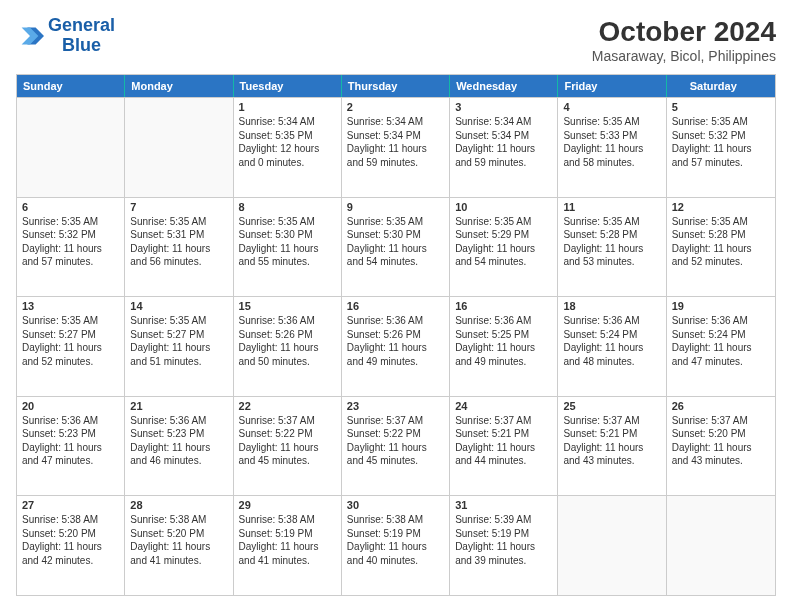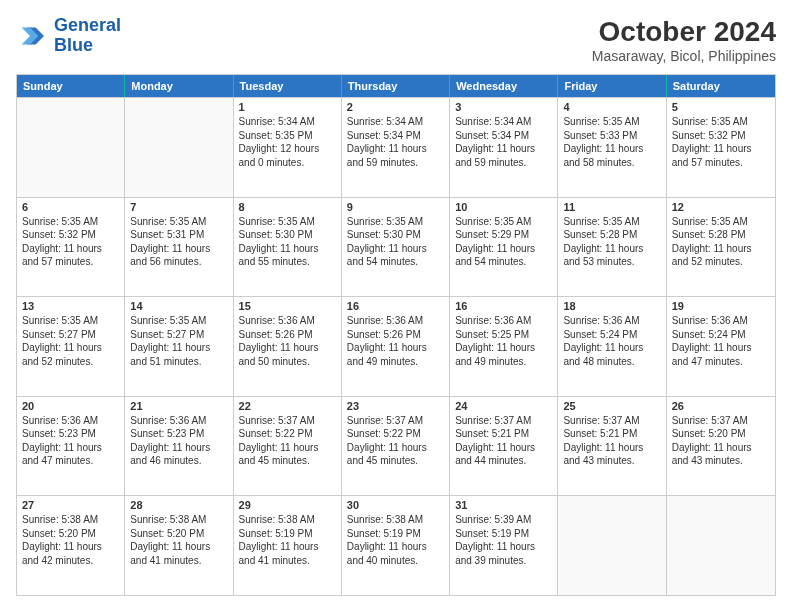--- a/index.html
+++ b/index.html
@@ -19,21 +19,22 @@
     }
     .header {
       display: flex;
       justify-content: space-between;
       align-items: flex-start;
       margin-bottom: 10px;
     }
     .logo {
       display: flex;
       align-items: center;
-      gap: 10px;
+      gap: 4px;
+      text-align: center;
     }
     .logo-text {
       font-size: 18px;
       font-weight: bold;
       color: #333;
       line-height: 1.1;
     }
     .logo-text span {
       color: #1a5fa8;
     }
@@ -64,21 +65,21 @@
       grid-template-columns: repeat(7, 1fr);
       background: #2b75c4;
     }
     .cal-header-cell {
       color: #fff;
       font-size: 11px;
       font-weight: bold;
       padding: 5px 6px;
       border-right: 1px solid #14b8a6;
     }
-    .cal-header-cell:last-child { border-right: none; }
+    .cal-header-cell:last-child { border-right: none; margin-left: 17px; }
     .cal-body {
       flex: 1;
       display: flex;
       flex-direction: column;
     }
     .cal-week {
       display: grid;
       grid-template-columns: repeat(7, 1fr);
       flex: 1;
       border-top: 1px solid #ccc;

